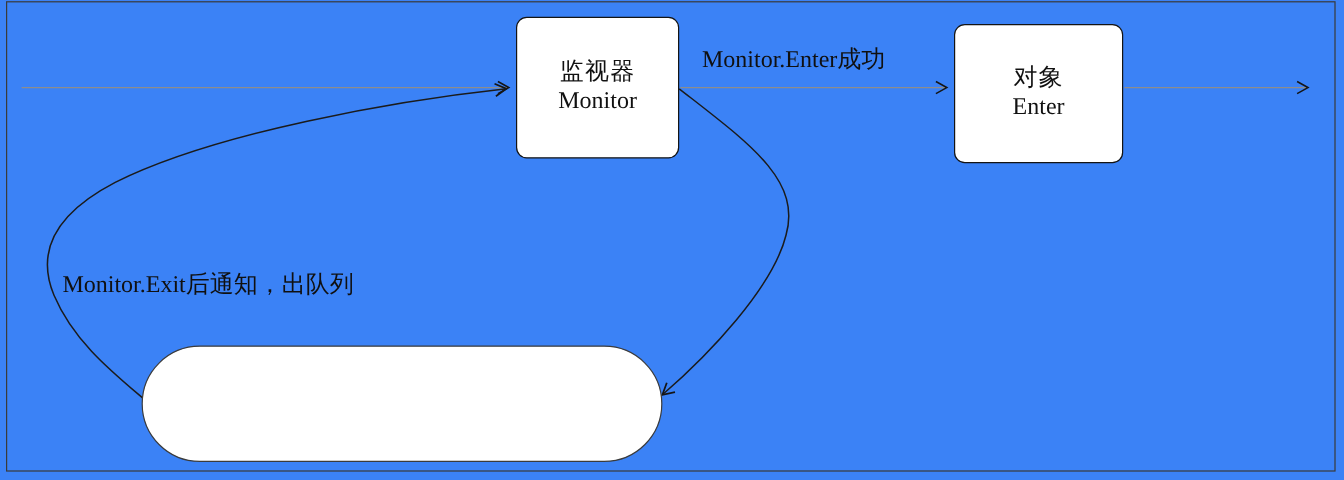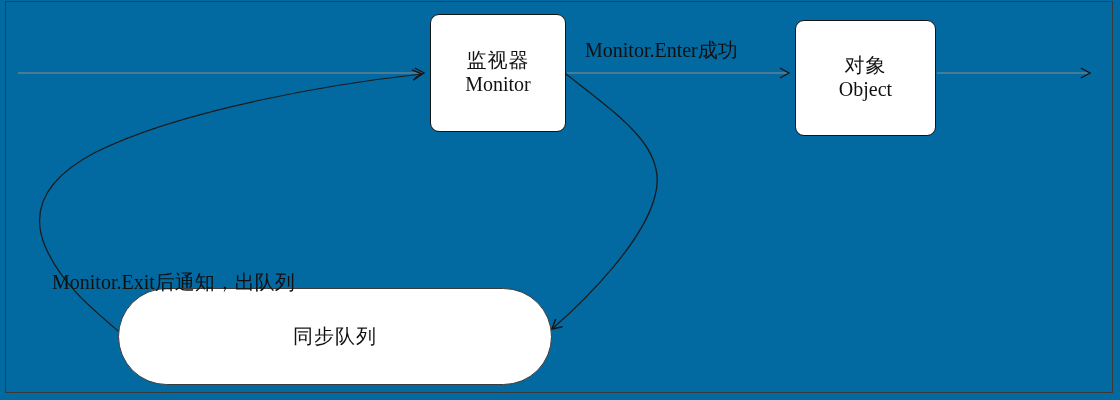--- a/index.html
+++ b/index.html
@@ -4,21 +4,21 @@
 <style>
   html, body {
     margin: 0;
     padding: 0;
     background: #ffffff;
   }
   #canvas {
     position: relative;
     width: 1120px;
     height: 400px;
-    background: #0369a1;
+    background: #3b82f6;
     overflow: hidden;
     font-family: "Liberation Serif", "DejaVu Serif", serif;
   }
   #frame {
     position: absolute;
     left: 5px;
     top: 1px;
     width: 1108px;
     height: 392px;
     border: 1px solid #3a3a3a;
@@ -81,21 +81,21 @@
     position: absolute;
     color: #101010;
     font-size: 20px;
     white-space: nowrap;
     line-height: 1;
   }
   #label-enter      { left: 266px;  top: 39px; }
   #label-enter-ok   { left: 585px;  top: 40px; }
   #label-exit       { left: 948px;  top: 40px; }
   #label-enter-fail { left: 619px;  top: 262px; }
-  #label-notify     { left: 52px;   top: 227px; margin-top: 45px; }
+  #label-notify     { left: 52px;   top: 227px; }
 </style>
 </head>
 <body>
 
 <div id="canvas">
 
   <div id="frame"></div>
 
   <svg id="diagram-svg" viewBox="0 0 1120 400" xmlns="http://www.w3.org/2000/svg">
     <defs>
@@ -118,25 +118,24 @@
     <path d="M 124 336 C 96 312, 62 286, 45 246 C 30 210, 46 178, 96 152 C 180 110, 330 84, 422 74" fill="none" stroke="#1b1b1b" stroke-width="1.25" marker-end="url(#arrow-open-sm)"></path>
   </svg>
 
   <div class="node-box" id="monitor-node">
     <div class="node-cn">监视器</div>
     <div class="node-en">Monitor</div>
   </div>
 
   <div class="node-box" id="object-node">
     <div class="node-cn">对象</div>
-    <div class="node-en">Object</div>
+    <div class="node-en">Enter</div>
   </div>
 
   <div class="node-box" id="queue-node">
-    <div class="node-cn">同步队列</div>
   </div>
 
 
   <div class="edge-label" id="label-enter-ok">Monitor.Enter成功</div>
 
 
 
   <div class="edge-label" id="label-notify">Monitor.Exit后通知，出队列</div>
 
 </div>

